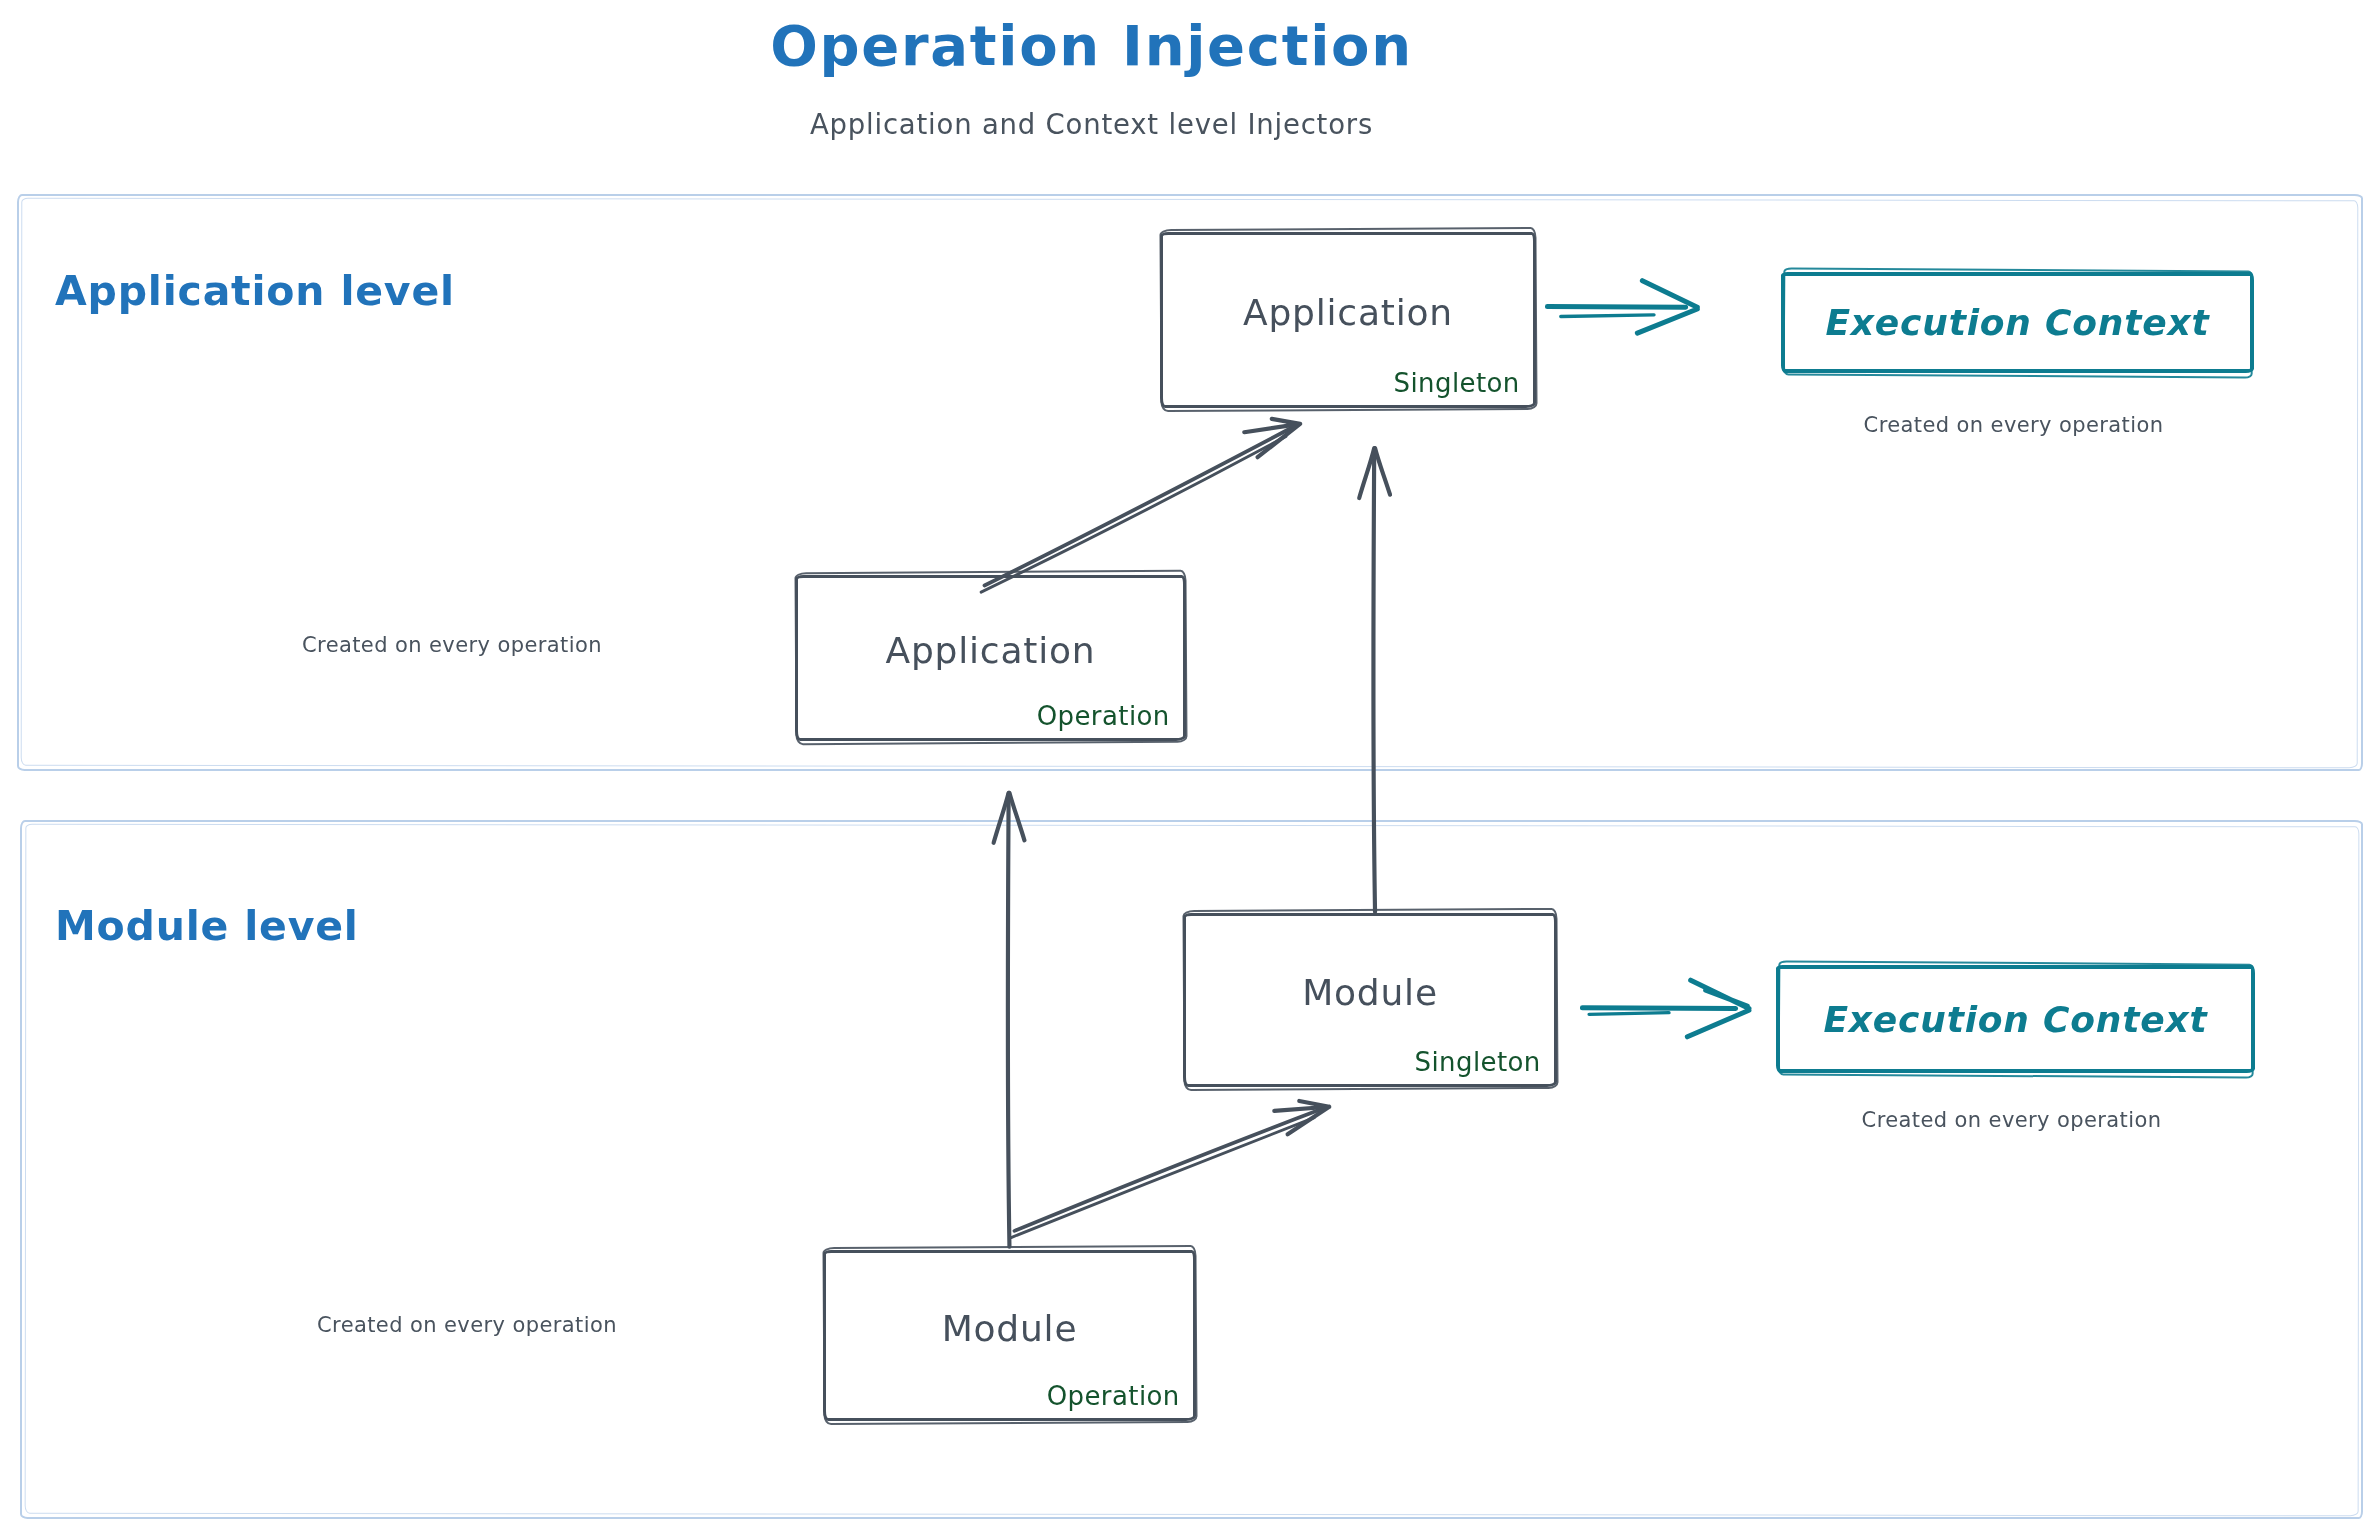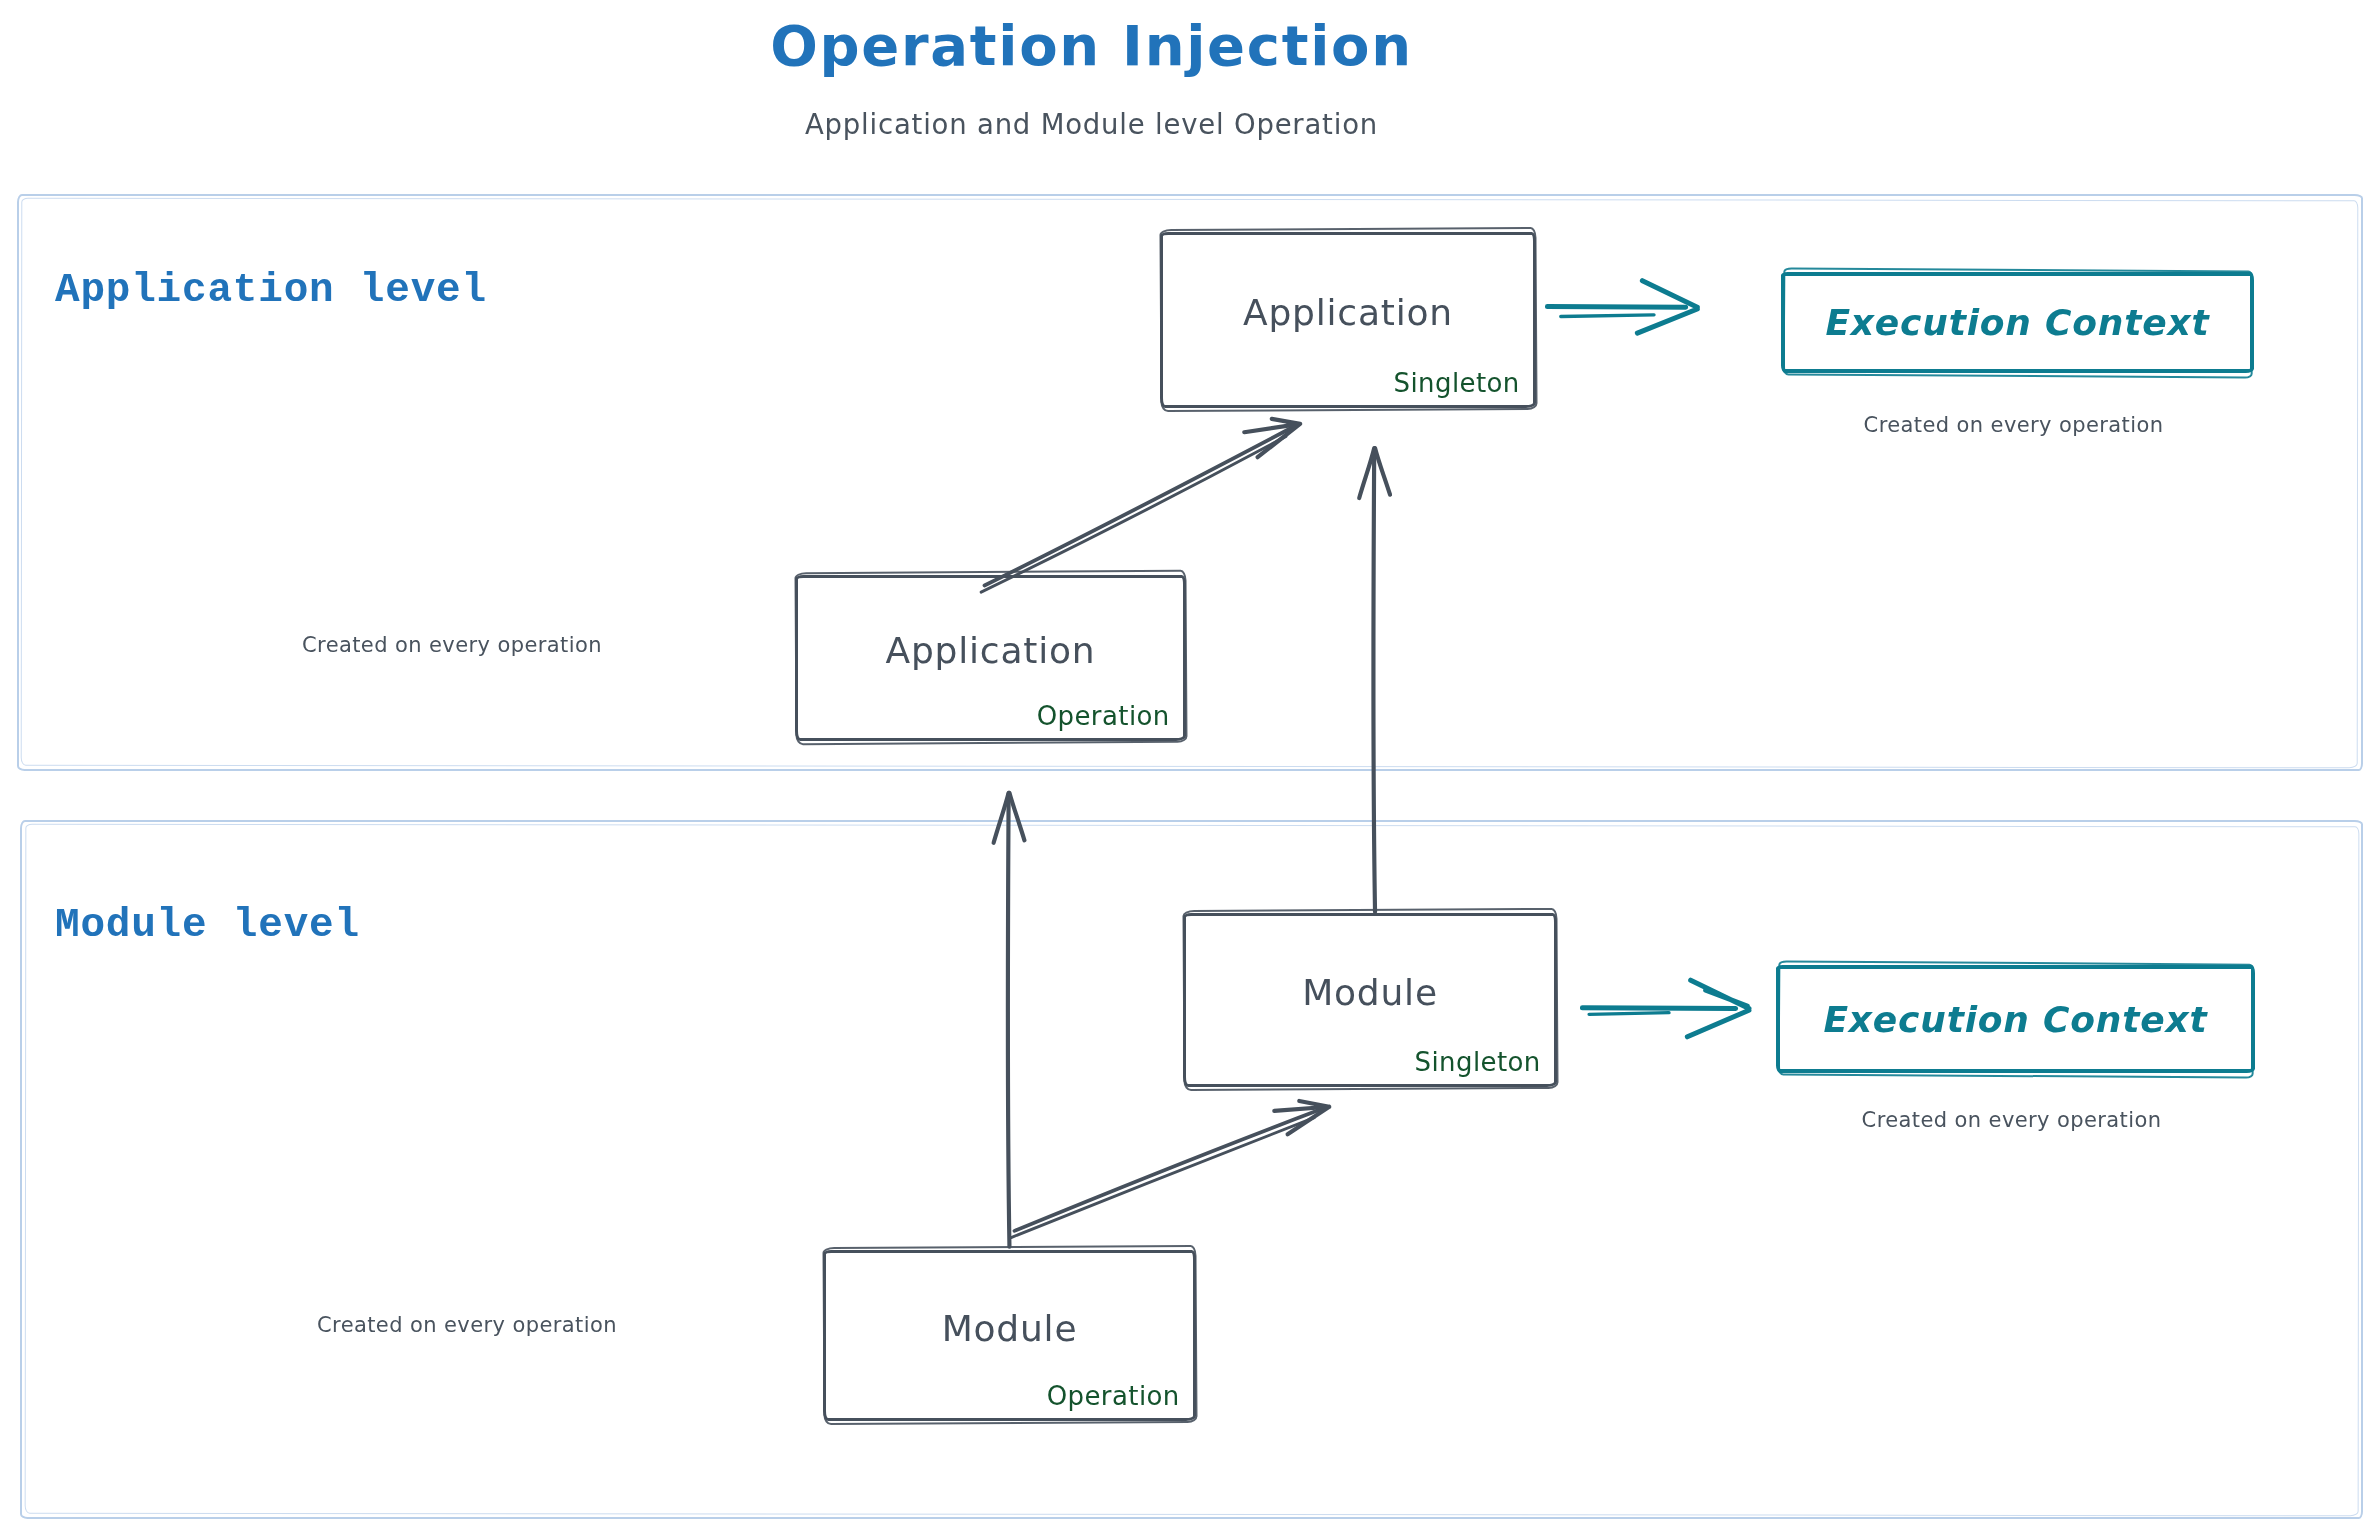--- a/index.html
+++ b/index.html
@@ -37,21 +37,20 @@
     border-radius: 6.7px 4.2px 8.3px 5px / 4.2px 7.5px 5px 8.3px;
     transform: rotate(0.06deg);
     pointer-events: none;
   }
   .section-app    { left: 16.7px;  top: 194px; width: 2342px; height: 573px; }
   .section-module { left: 20px;  top: 820px; width: 2339px; height: 695px; }
 
   .level-label {
     font-size: 41px; font-weight: 600; letter-spacing: 0.8px;
     color: #2173ba;
-    font-family: Liberation Mono, monospace;
   }
   .label-app    { left: 55px; top: 267px; }
   .label-module { left: 55px; top: 902px; }
 
   
   .node {
     border: 3.3px solid #46505c;
     border-radius: 8.3px 4.2px 10px 5px / 4.2px 9.2px 5px 10px;
     display: flex; align-items: center; justify-content: center;
   }
@@ -106,21 +105,21 @@
 
   
   svg.arrows { left: 0; top: 0; pointer-events: none; }
   .stroke-slate { stroke: #46505c; fill: none; stroke-linecap: round; stroke-linejoin: round; }
   .stroke-teal  { stroke: #0d7c90; fill: none; stroke-linecap: round; stroke-linejoin: round; }
 </style>
 </head>
 <body>
 
 <div class="abs title">Operation Injection</div>
-<div class="abs subtitle">Application and Module level Operation</div>
+<div class="abs subtitle">Application and Context level Injectors</div>
 
 <div class="abs section section-app"></div>
 <div class="abs section section-module"></div>
 
 <div class="abs level-label label-app">Application level</div>
 <div class="abs level-label label-module">Module level</div>
 
 <div class="abs node node-app-singleton">
   <span class="node-title">Application</span>
   <span class="node-scope">Singleton</span>

